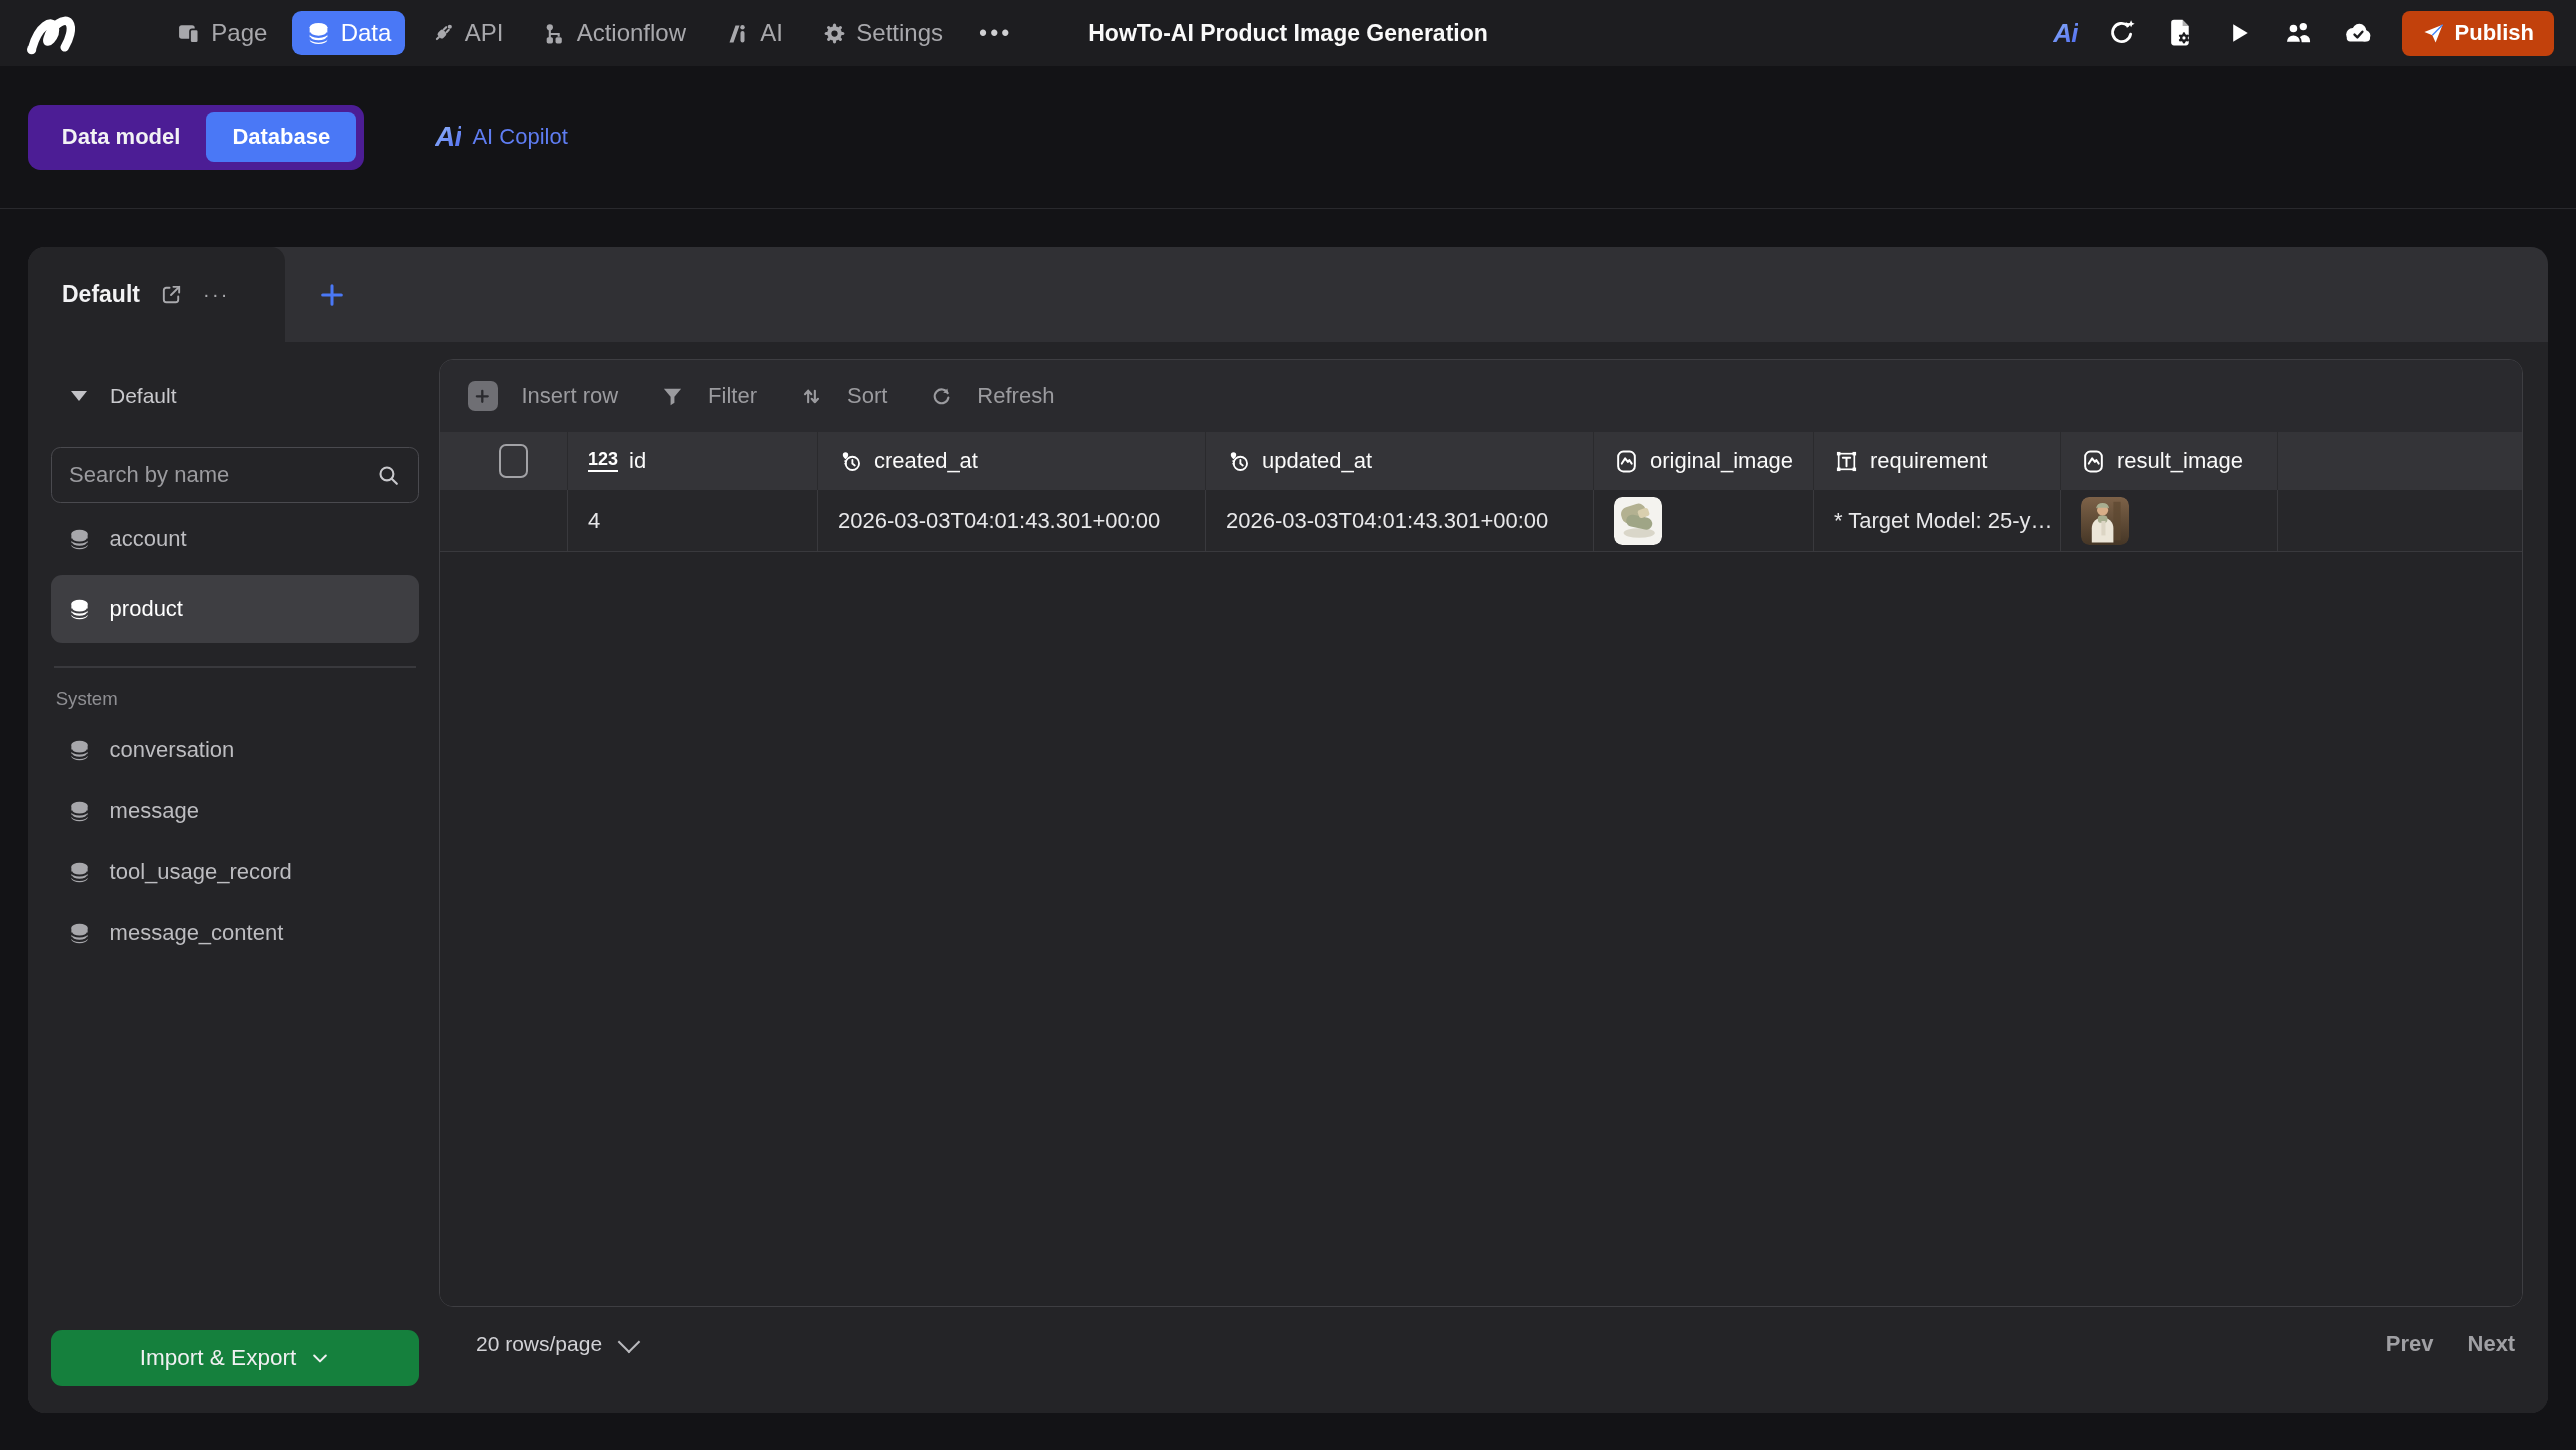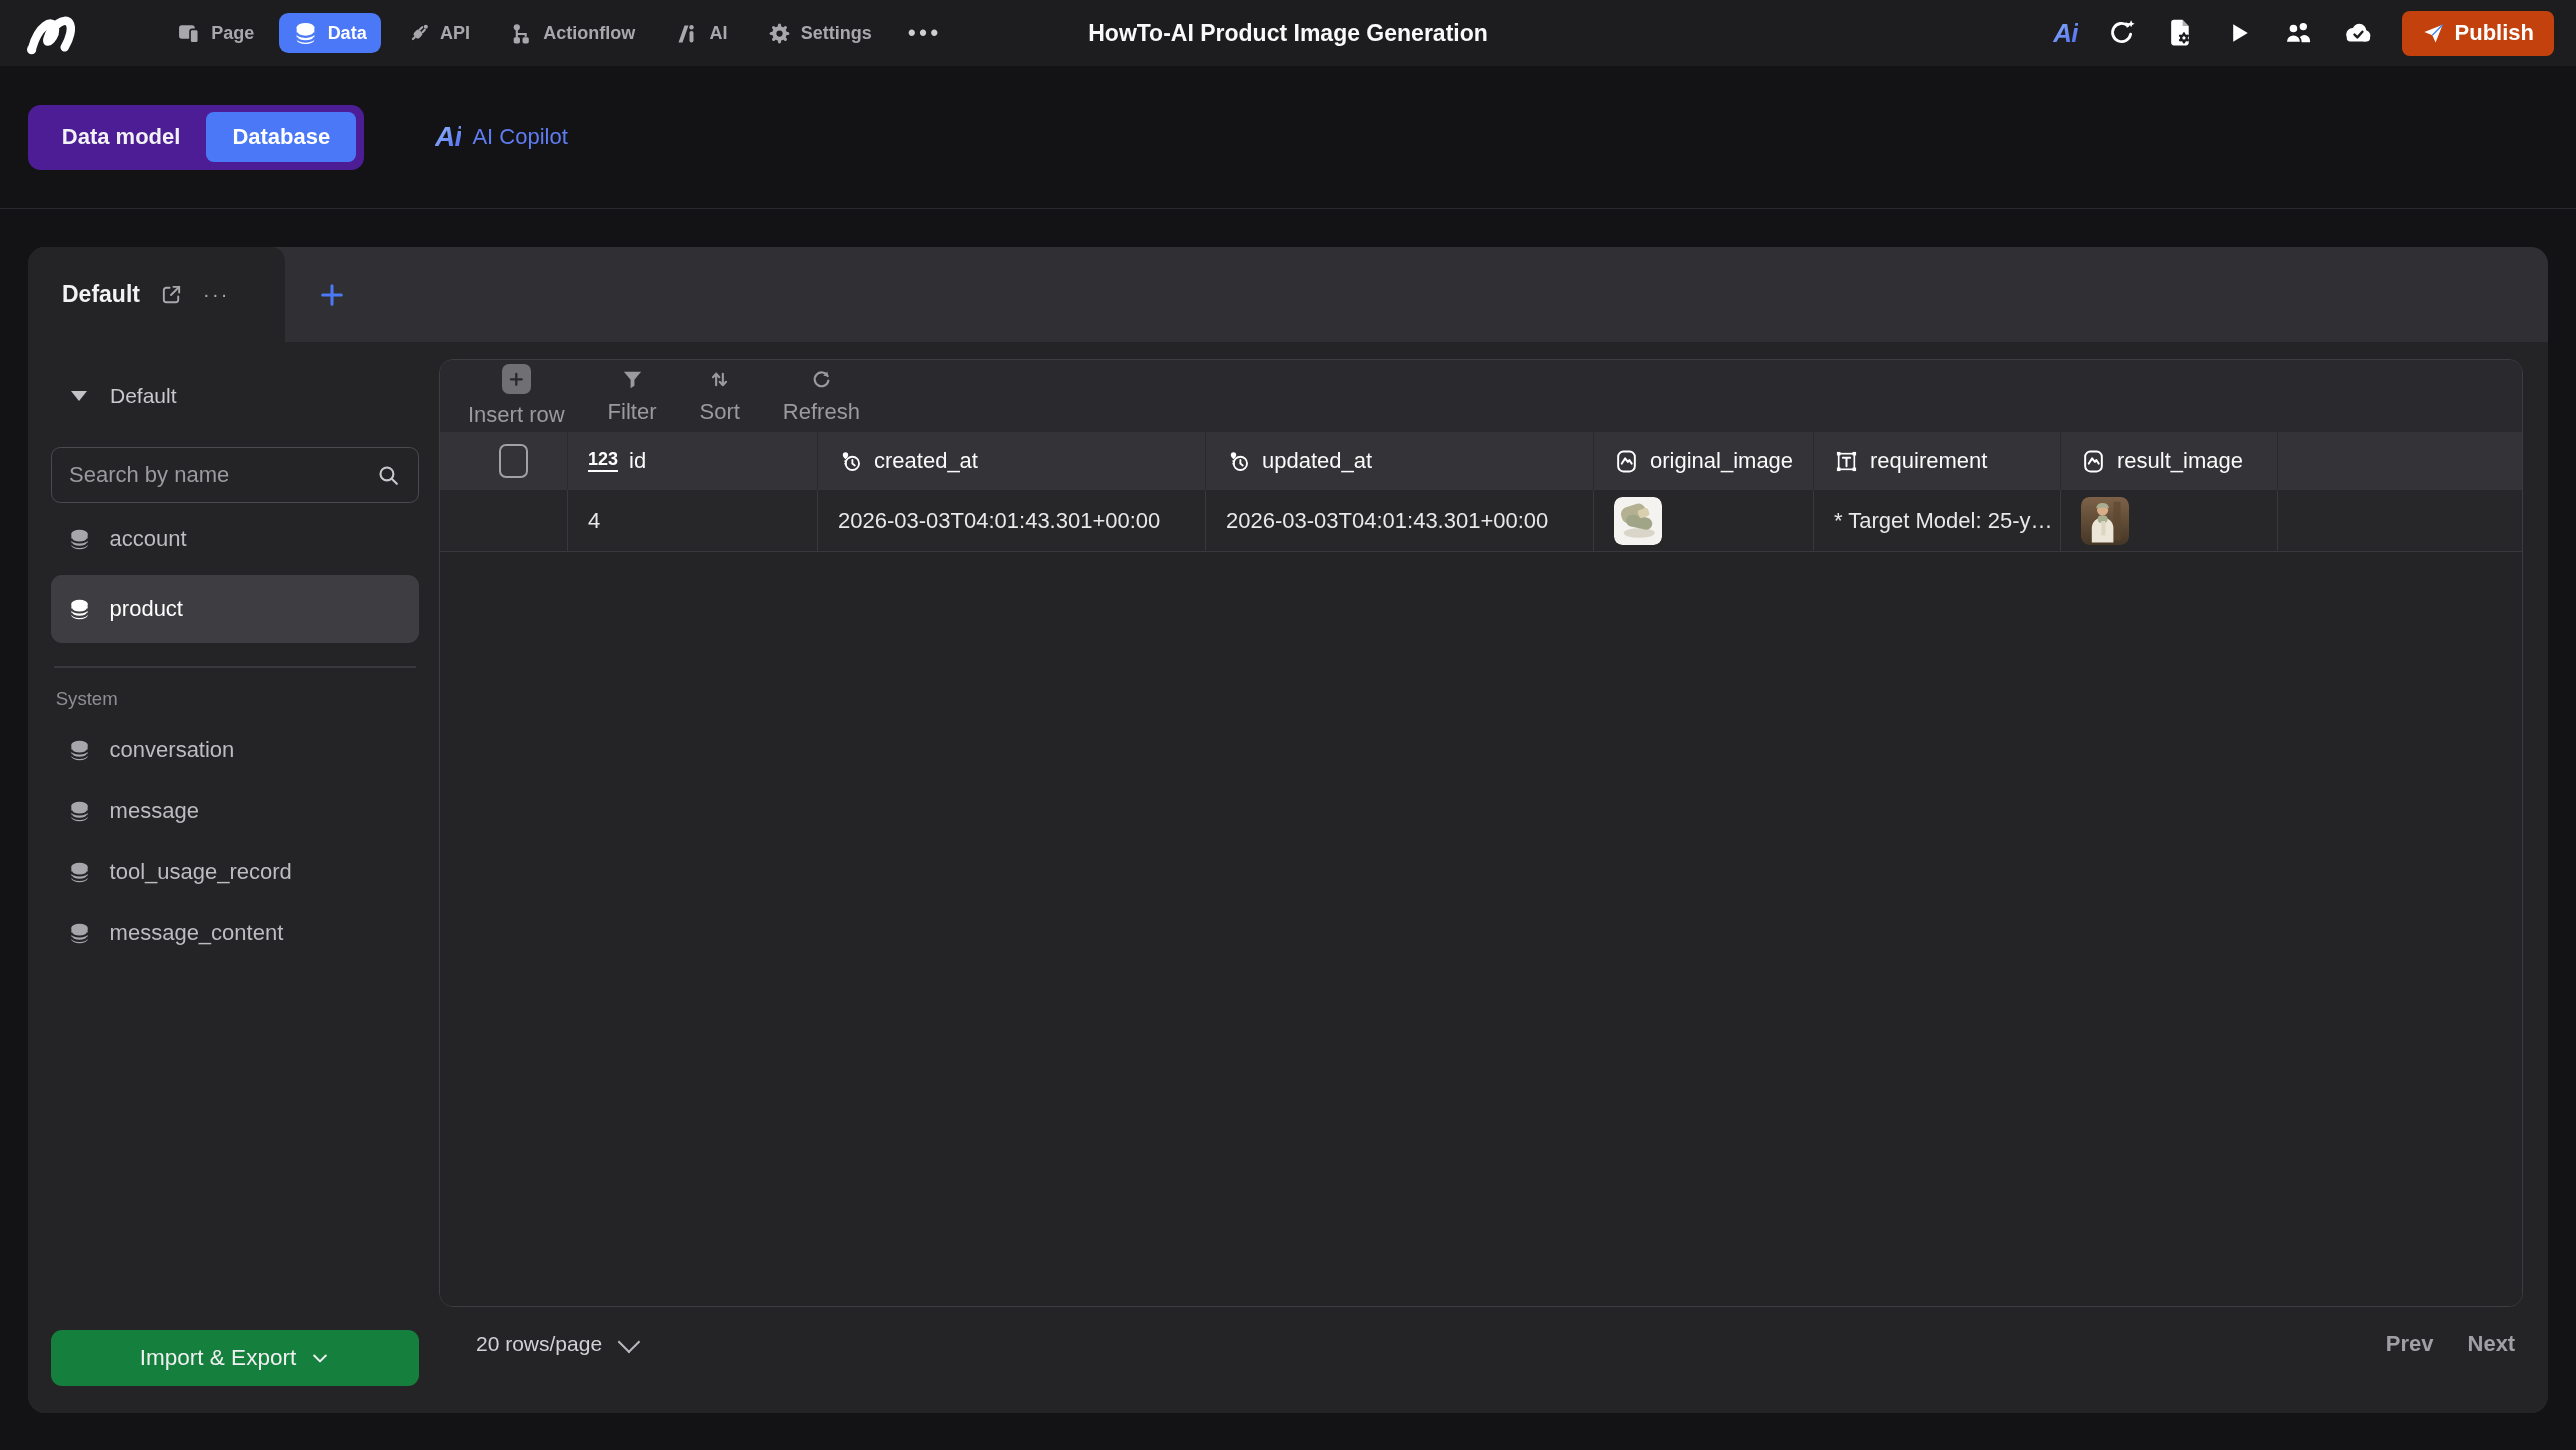--- a/index.html
+++ b/index.html
@@ -4,21 +4,21 @@
 <style>
   * { margin:0; padding:0; box-sizing:border-box; }
   html,body { width:2576px; height:1450px; overflow:hidden; }
   body { background:#131316; font-family:"Liberation Sans", sans-serif; color:#ececee; }
   svg { display:block; }
 
   
   .topbar { position:relative; height:66px; background:#1d1d20; display:flex; align-items:center; }
   .brand { width:116px; display:flex; justify-content:center; align-items:center; }
   .nav { display:flex; align-items:center; gap:11px; margin-left:47px; }
-  .nav-item { display:flex; align-items:center; gap:9.3px; color:#a8a8ac; font-size:18px; font-weight:700;
+  .nav-item { display:flex; align-items:center; gap:9.3px; color:#a8a8ac; font-size:24px; font-weight:400;
               padding:7.8px 14px; border-radius:9.3px; cursor:pointer; }
   .nav-item .ic { color:#a8a8ac; }
   .nav-item.active { background:#4a78f6; color:#ffffff; }
   .nav-item.active .ic { color:#ffffff; }
   .nav-more { color:#cfcfd2; font-size:23px; letter-spacing:3.1px; padding:0 11px; cursor:pointer; }
   .title { position:absolute; left:50%; top:50%; transform:translate(-50%,-50%);
            font-size:23px; font-weight:700; color:#fafafa; white-space:nowrap; }
   .top-right { position:absolute; right:22px; top:0; height:66px; display:flex; align-items:center; gap:29.5px; }
   .icon-btn { background:none; border:none; cursor:pointer; padding:0; color:#ffffff; }
   .publish-btn { display:flex; align-items:center; gap:9.3px; background:#c2410c; color:#fff;
@@ -72,22 +72,22 @@
   .plus-btn { background:none; border:none; cursor:pointer; color:#c9c9cd; padding:4.7px; }
   .import-btn { margin-top:auto; height:56px; background:#15803d; border:none; border-radius:11px;
                 color:#f0f0f2; font-size:22.5px; display:flex; align-items:center; justify-content:center; gap:14px;
                 cursor:pointer; font-family:"Liberation Sans", sans-serif; }
 
   
   .main { flex:1; padding:17px 25px 0 0; display:flex; flex-direction:column; }
   .tablewrap { border:1.6px solid #3e3e42; border-radius:14px; height:948px; overflow:hidden;
                background:#242427; display:flex; flex-direction:column; }
   .toolbar { height:72px; background:#2a2a2e; display:flex; align-items:center; gap:43px; padding:0 28px; }
-  .tool { display:flex; align-items:center; gap:8px; background:none; border:none; cursor:pointer;
-          color:#9b9b9f; font-size:22px; font-family:"Liberation Sans", sans-serif;flex-direction:column; }
+  .tool { display:flex; align-items:center; gap:24px; background:none; border:none; cursor:pointer;
+          color:#9b9b9f; font-size:22px; font-family:"Liberation Sans", sans-serif; }
   .insert-ic { width:29.5px; height:29.5px; background:#6f6f74; border-radius:7px; display:flex;
                align-items:center; justify-content:center; color:#2a2a2e; }
   .tgrid { display:grid; grid-template-columns:128px 250px 388px 388px 220px 247px 217px 1fr; }
   .thead { background:#343438; height:58px; }
   .thead .cell { display:flex; align-items:center; gap:11px; padding:0 0 0 20px; color:#fafafa;
                  font-size:22px; font-weight:500; border-right:1.6px solid #2a2a2d; cursor:pointer; }
   .thead .cell:last-child { border-right:none; }
   .cell-center { justify-content:center; padding:0; }
   .checkbox { width:29.5px; height:34px; border:2.3px solid #a2a2a6; border-radius:7px; background:transparent; cursor:pointer; }
   .badge-123 { font-size:18px; font-weight:700; color:#fff; border-bottom:2.3px solid #fff; padding-bottom:1.6px; line-height:1; }

